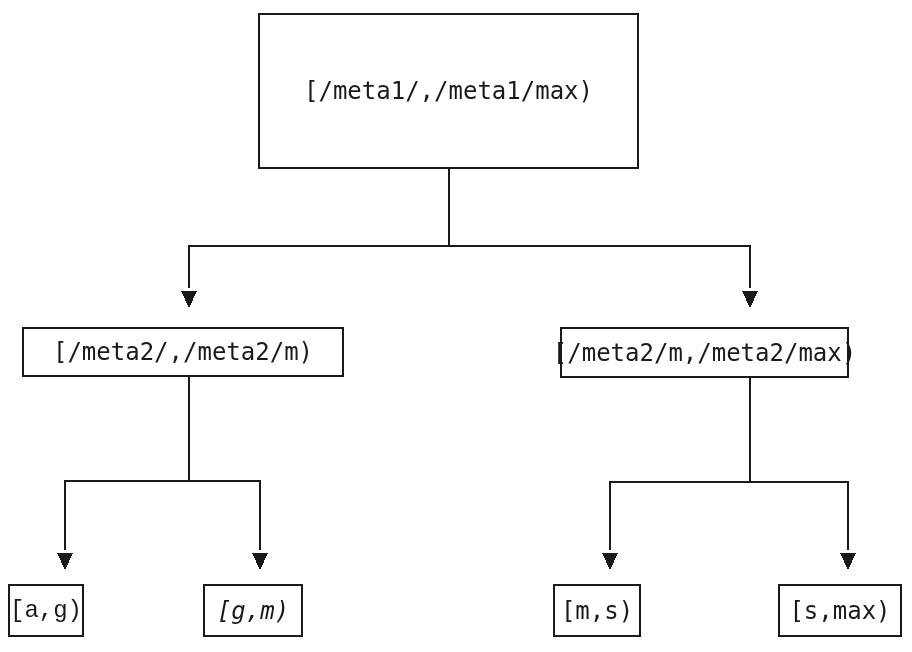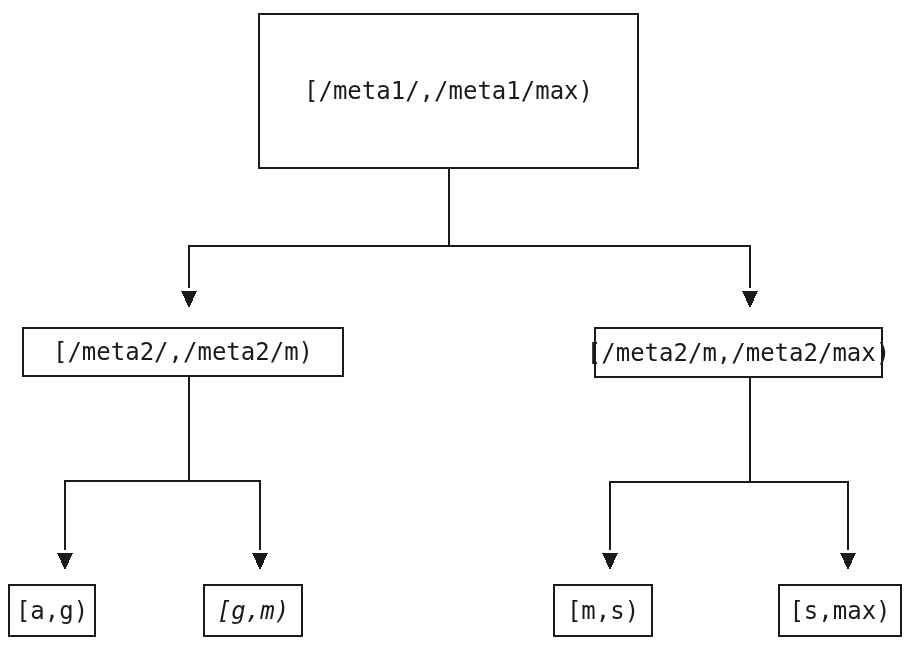--- a/index.html
+++ b/index.html
@@ -25,24 +25,24 @@
     box-sizing:border-box;
     border:2.5px solid var(--line-color);
     background:var(--bg-color);
     display:flex;align-items:center;justify-content:center;
     font-size:24px;
     letter-spacing:0;
     white-space:nowrap;
   }
   .node-root   {left:258px;top:13px; width:381px;height:156px;}
   .node-l2-left{left:22px; top:327px;width:322px;height:50px;}
-  .node-l2-right{left:594px;top:327px;width:289px;height:51px;}
-  .node-leaf-ag  {left:8px;  top:584px;width:88px;height:53px;}
+  .node-l2-right{left:560px;top:327px;width:289px;height:51px;}
+  .node-leaf-ag  {left:8px;  top:584px;width:76px;height:53px;font-family:Liberation Mono, monospace;}
   .node-leaf-gm  {left:203px;top:584px;width:100px;height:53px;font-style:italic;}
-  .node-leaf-ms  {left:553px;top:584px;width:100px;height:53px;}
+  .node-leaf-ms  {left:553px;top:584px;width:88px;height:53px;}
   .node-leaf-smax{left:778px;top:584px;width:124px;height:53px;}
 </style>
 </head>
 <body>
 
 <div class="stage">
 
   <svg class="connector-layer" width="912" height="652" viewBox="0 0 912 652" shape-rendering="crispEdges">
     <g stroke="currentColor" stroke-width="2" fill="none">
 

